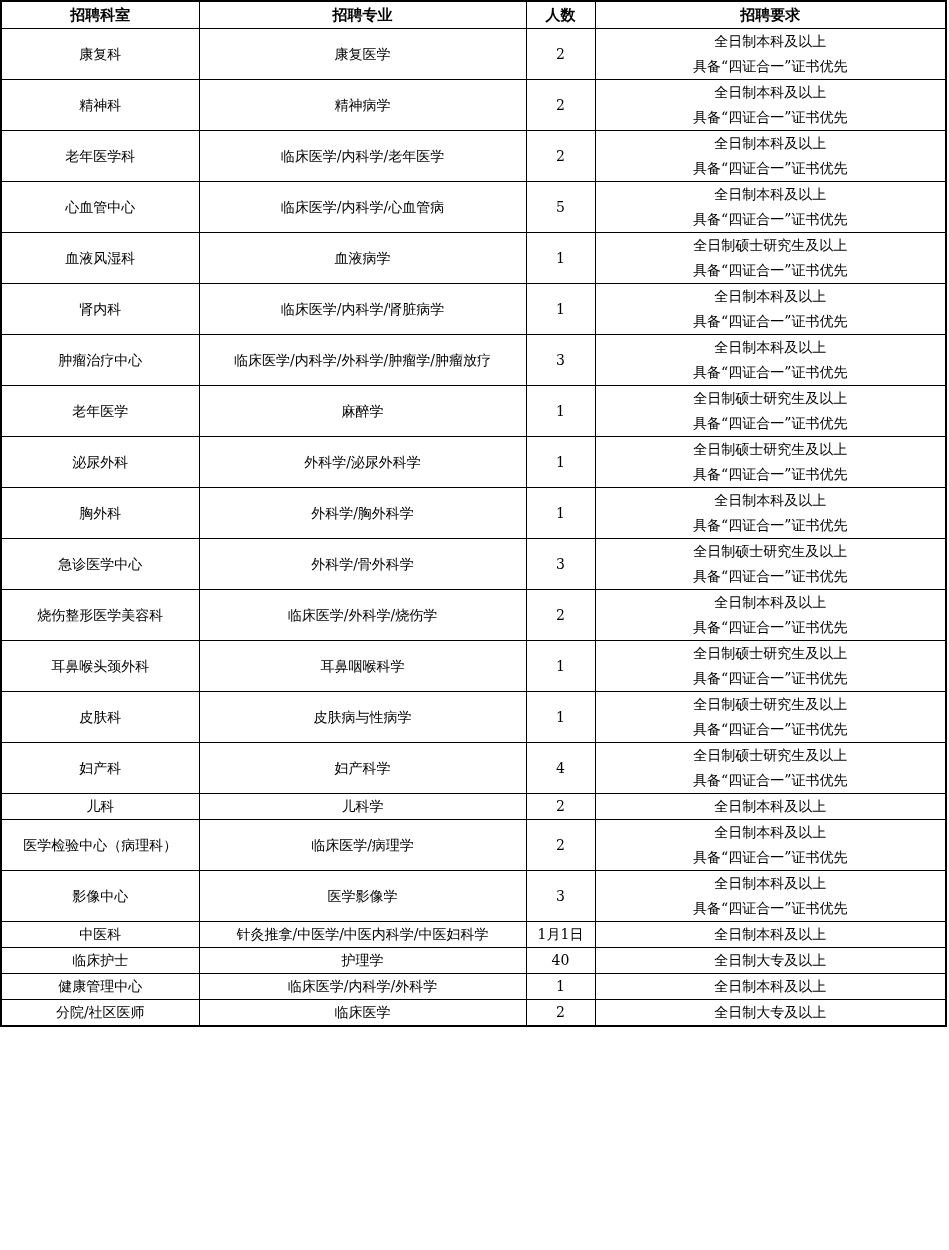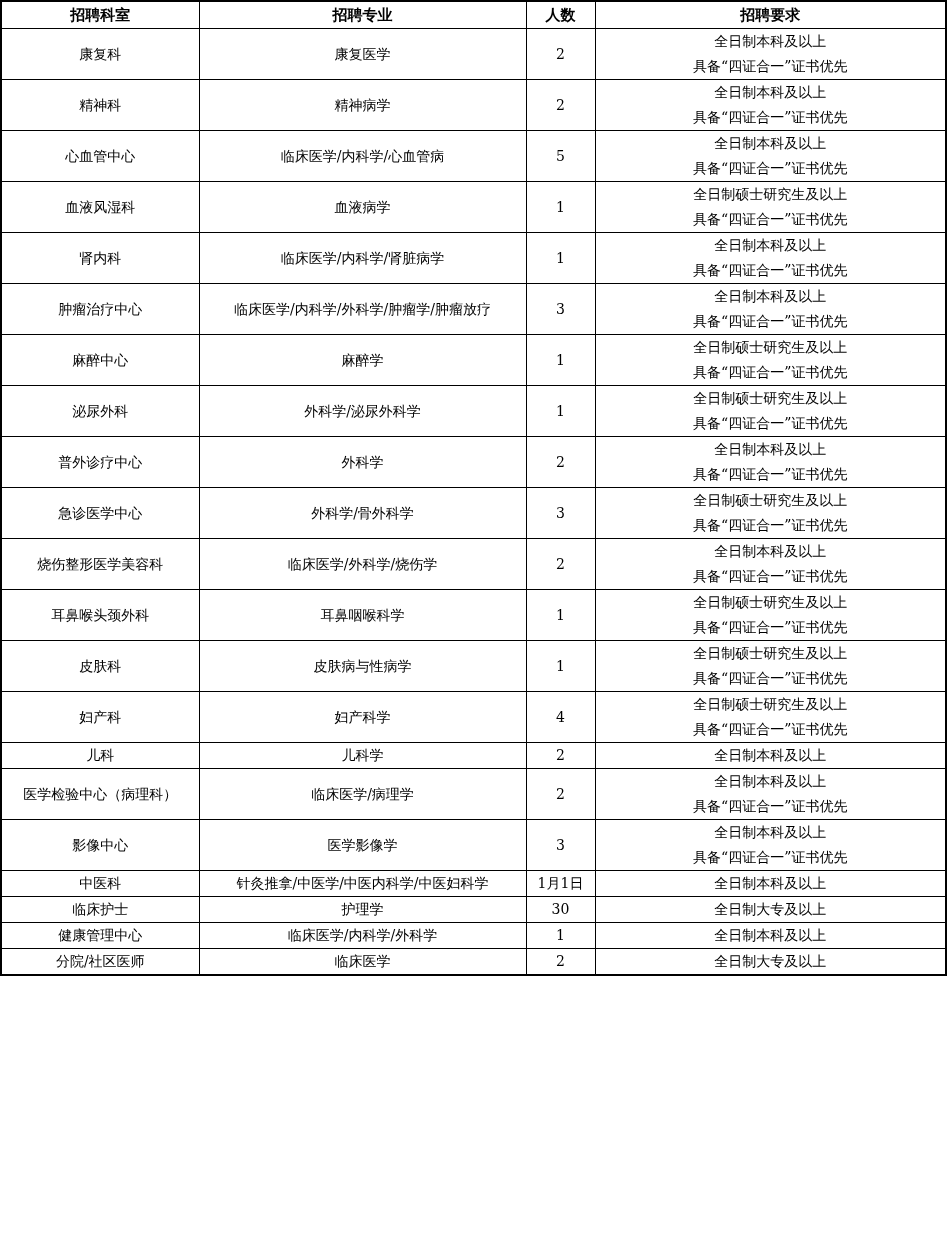--- a/index.html
+++ b/index.html
@@ -78,20 +78,29 @@
       <tr>
         <td>精神科</td>
         <td>精神病学</td>
         <td>2</td>
         <td>
           <div class="req-line">全日制本科及以上</div>
           <div class="req-line">具备“四证合一”证书优先</div>
         </td>
       </tr>
       <tr>
+        <td>老年医学科</td>
+        <td>临床医学/内科学/老年医学</td>
+        <td>2</td>
+        <td>
+          <div class="req-line">全日制本科及以上</div>
+          <div class="req-line">具备“四证合一”证书优先</div>
+        </td>
+      </tr>
+      <tr>
         <td>心血管中心</td>
         <td>临床医学/内科学/心血管病</td>
         <td>5</td>
         <td>
           <div class="req-line">全日制本科及以上</div>
           <div class="req-line">具备“四证合一”证书优先</div>
         </td>
       </tr>
       <tr>
         <td>血液风湿科</td>
@@ -114,41 +123,41 @@
       <tr>
         <td>肿瘤治疗中心</td>
         <td>临床医学/内科学/外科学/肿瘤学/肿瘤放疗</td>
         <td>3</td>
         <td>
           <div class="req-line">全日制本科及以上</div>
           <div class="req-line">具备“四证合一”证书优先</div>
         </td>
       </tr>
       <tr>
-        <td>麻醉中心</td>
+        <td>老年医学</td>
         <td>麻醉学</td>
         <td>1</td>
         <td>
           <div class="req-line">全日制硕士研究生及以上</div>
           <div class="req-line">具备“四证合一”证书优先</div>
         </td>
       </tr>
       <tr>
         <td>泌尿外科</td>
         <td>外科学/泌尿外科学</td>
         <td>1</td>
         <td>
           <div class="req-line">全日制硕士研究生及以上</div>
           <div class="req-line">具备“四证合一”证书优先</div>
         </td>
       </tr>
       <tr>
-        <td>普外诊疗中心</td>
-        <td>外科学</td>
-        <td>2</td>
+        <td>胸外科</td>
+        <td>外科学/胸外科学</td>
+        <td>1</td>
         <td>
           <div class="req-line">全日制本科及以上</div>
           <div class="req-line">具备“四证合一”证书优先</div>
         </td>
       </tr>
       <tr>
         <td>急诊医学中心</td>
         <td>外科学/骨外科学</td>
         <td>3</td>
         <td>
@@ -222,21 +231,21 @@
         <td>中医科</td>
         <td>针灸推拿/中医学/中医内科学/中医妇科学</td>
         <td>1月1日</td>
         <td>
           <div class="req-line">全日制本科及以上</div>
         </td>
       </tr>
       <tr>
         <td>临床护士</td>
         <td>护理学</td>
-        <td>30</td>
+        <td>40</td>
         <td>
           <div class="req-line">全日制大专及以上</div>
         </td>
       </tr>
       <tr>
         <td>健康管理中心</td>
         <td>临床医学/内科学/外科学</td>
         <td>1</td>
         <td>
           <div class="req-line">全日制本科及以上</div>

